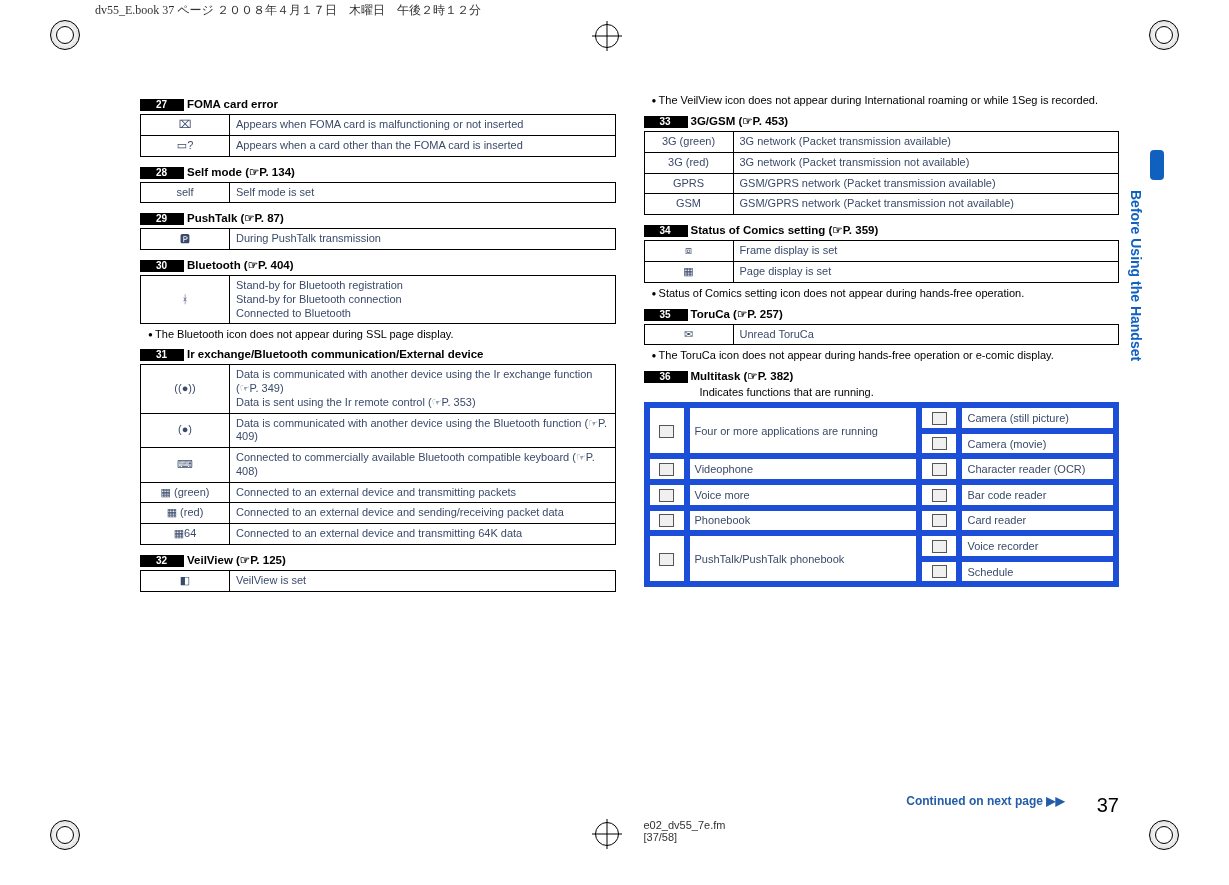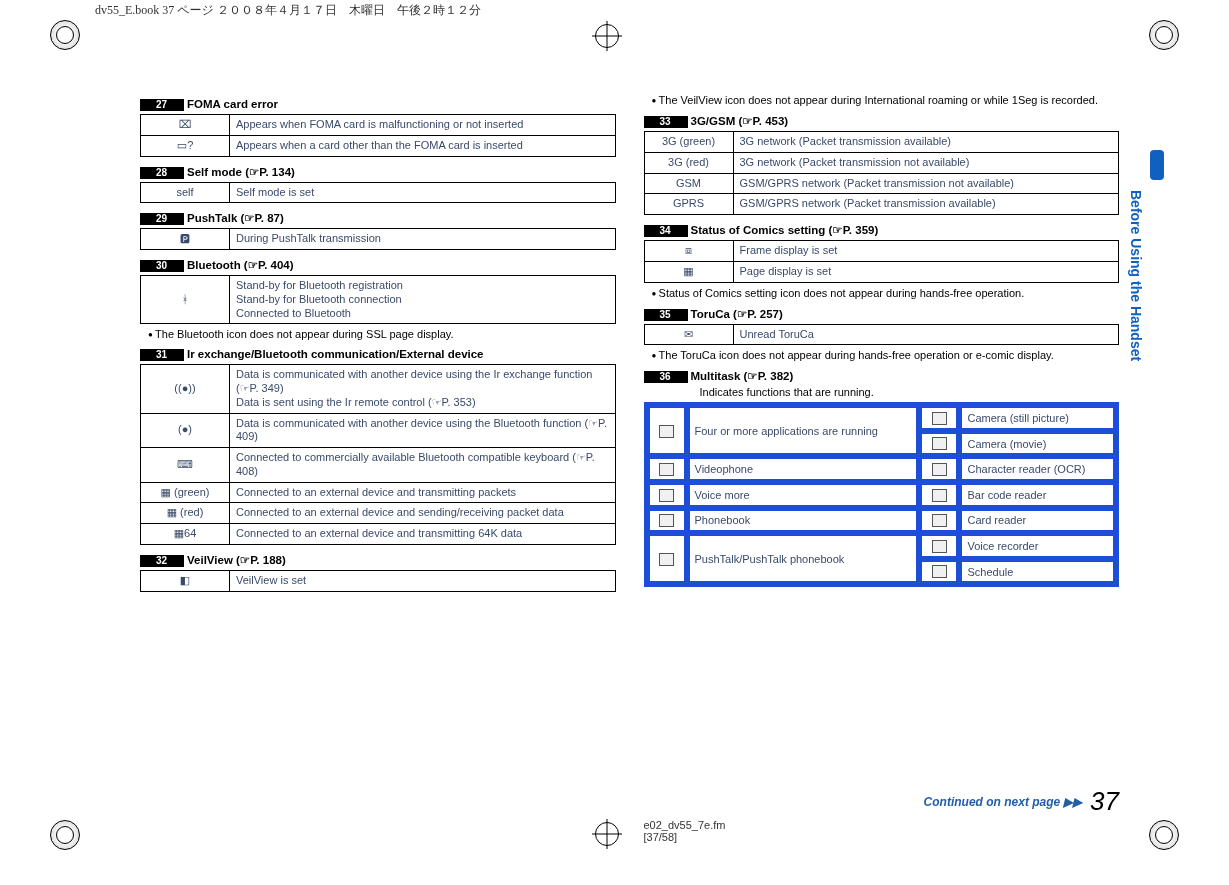--- a/index.html
+++ b/index.html
@@ -115,32 +115,32 @@
     margin: 1px 0 3px 12px;
     font-size: 11px;
     color: #000;
     padding-left: 44px;
   }
   .pageno-block {
     position: absolute;
     right: 0;
     bottom: -2px;
     display: flex;
-    align-items: center;
-    gap: 8px;
-    font-style: italic;
+    align-items: flex-start;
+    gap: 24px;
   }
   .continued {
     color: #235da8;
     font-weight: bold;
     font-size: 12px;
   }
   .pagenum {
-    font-size: 26px;
+    font-size: 20px;
     color: #000;
+    margin-left: 8px;
   }
   .footer-fm {
     position: absolute;
     left: 0;
     bottom: -28px;
     font-size: 11px;
     color: #333;
   }
   .side-tab {
     position: absolute;
@@ -293,21 +293,21 @@
             <td>Connected to an external device and sending/receiving packet data</td>
           </tr>
       <tr>
             <td class="iconcell">▦64</td>
             <td>Connected to an external device and transmitting 64K data</td>
           </tr>
     </tbody>
       </table>
 
     <div class="section-head">
-      <span class="num-box">32</span><span>VeilView (☞P. 188)</span>
+      <span class="num-box">32</span><span>VeilView (☞P. 125)</span>
     </div>
     <table class="iconlist">
       <tbody>
           <tr>
             <td class="iconcell">◧</td>
             <td>VeilView is set</td>
           </tr>
     </tbody>
       </table>
   </div>
@@ -322,26 +322,26 @@
       <tbody>
           <tr>
             <td class="iconcell">3G (green)</td>
             <td>3G network (Packet transmission available)</td>
           </tr>
       <tr>
             <td class="iconcell">3G (red)</td>
             <td>3G network (Packet transmission not available)</td>
           </tr>
       <tr>
+            <td class="iconcell">GPRS</td>
+            <td>GSM/GPRS network (Packet transmission available)</td>
+          </tr>
+      <tr>
             <td class="iconcell">GSM</td>
             <td>GSM/GPRS network (Packet transmission not available)</td>
-          </tr>
-      <tr>
-            <td class="iconcell">GPRS</td>
-            <td>GSM/GPRS network (Packet transmission available)</td>
           </tr>
     </tbody>
       </table>
 
     <div class="section-head">
       <span class="num-box">34</span><span>Status of Comics setting (☞P. 359)</span>
     </div>
     <table class="iconlist">
       <tbody>
           <tr>

